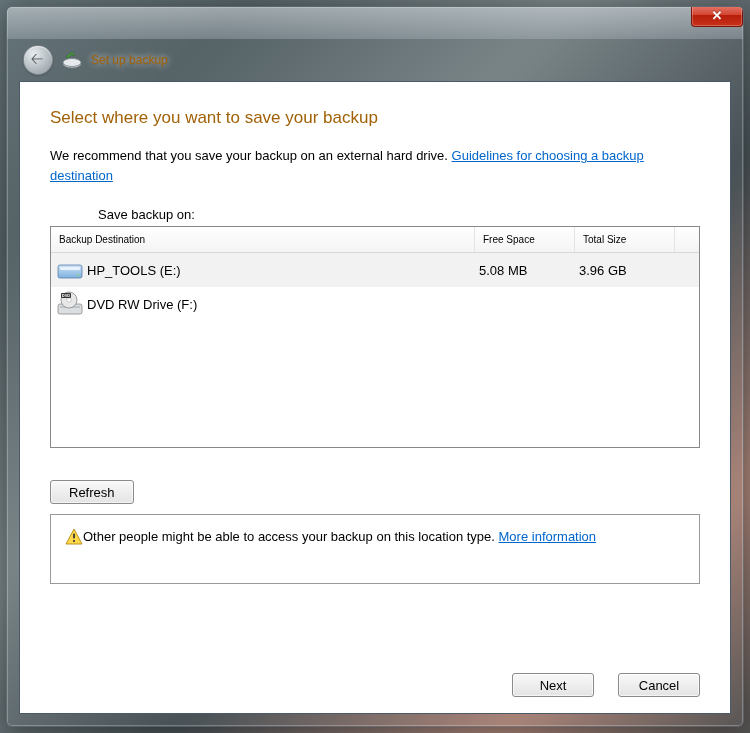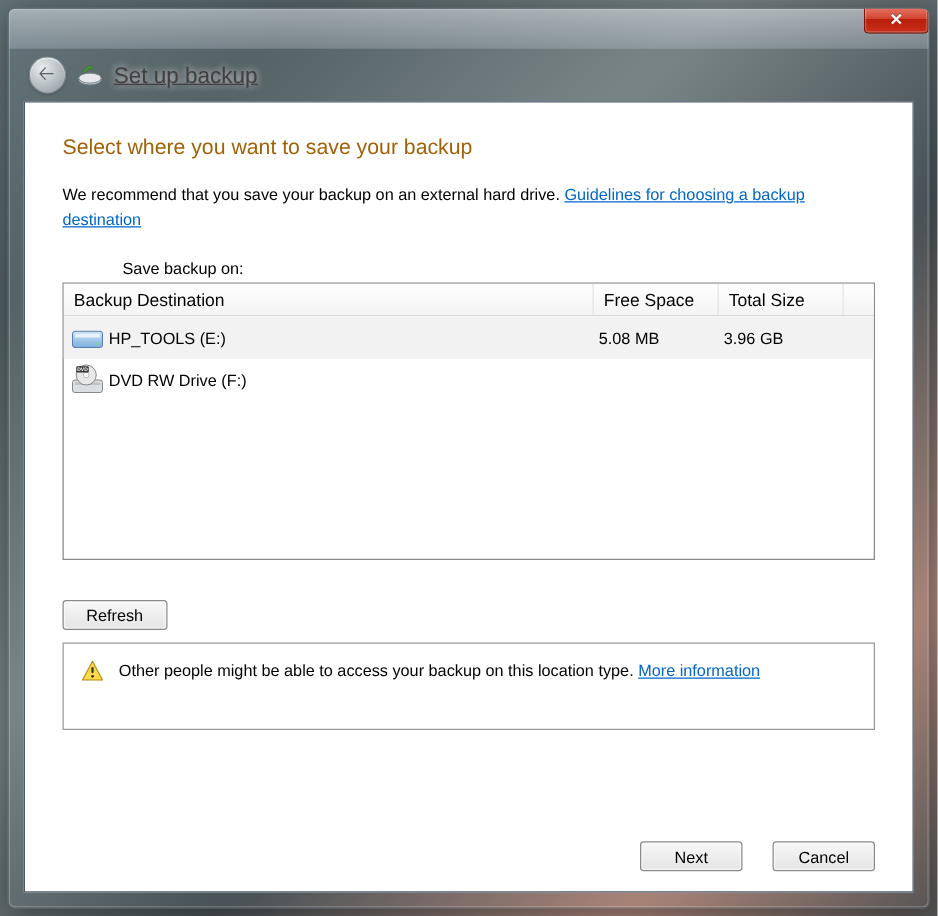--- a/index.html
+++ b/index.html
@@ -41,51 +41,51 @@
     .back-btn {
       width: 30px; height: 30px; border-radius: 50%;
       background: radial-gradient(circle at 35% 30%, #e8edf0, #b5bdc2 55%, #8e979e);
       border: 1px solid rgba(70,80,90,0.5);
       display: flex; align-items: center; justify-content: center;
       cursor: pointer;
       box-shadow: inset 0 1px 1px rgba(255,255,255,0.7), 0 1px 2px rgba(0,0,0,0.2);
     }
     .back-arrow { color: #595f64; font-size: 16px; margin-left: -2px; }
     .header-icon { width: 22px; height: 22px; position: relative; }
-    .header-title { color: #404040; font-size: 18px; text-shadow: 0 0 6px rgba(255,255,255,0.9), 0 1px 2px rgba(0,0,0,0.3); text-decoration: underline; }
+    .header-title { color: #a16207; font-size: 12px; text-shadow: 0 0 6px rgba(255,255,255,0.9), 0 1px 2px rgba(0,0,0,0.3); }
     .body-area {
       flex: 1; background: #fff; margin: 0 12px 12px 12px; border: 1px solid #4a5a6a;
       padding: 26px 30px 16px 30px; display: flex; flex-direction: column;
     }
     .wizard-title { color: #a16207; font-size: 17px; font-weight: 400; margin-bottom: 18px; }
     .recommend { font-size: 13px; color: #000; line-height: 1.5; margin-bottom: 22px; }
     .link { color: #0066cc; text-decoration: underline; cursor: pointer; }
     .list-label { font-size: 13px; margin-bottom: 4px; margin-left: 48px; }
     .list-box { border: 1px solid #888; height: 222px; }
-    .list-header { height: 26px; display: flex; background: linear-gradient(to bottom, #fff, #f4f4f4); border-bottom: 1px solid #d8d8d8; font-size: 14px; }
+    .list-header { height: 26px; display: flex; background: linear-gradient(to bottom, #fff, #f4f4f4); border-bottom: 1px solid #d8d8d8; font-size: 10px; }
     .col { padding: 4px 8px; display: flex; align-items: center; border-right: 1px solid #e4e4e4; }
     .col-dest { flex: 1; }
     .col-free { width: 100px; }
     .col-total { width: 100px; }
     .col-end { width: 24px; border-right: none; }
     .list-row { height: 34px; display: flex; align-items: center; font-size: 13px; padding: 0 4px; cursor: pointer; }
     .list-row.selected { background: #f2f2f2; }
     .row-icon { width: 30px; height: 28px; display: flex; align-items: center; justify-content: center; }
     .row-name { flex: 1; padding-left: 2px; }
     .row-free { width: 100px; padding-left: 8px; }
     .row-total { width: 100px; padding-left: 8px; }
     .row-end { width: 24px; }
     .refresh-row { margin-top: 32px; }
     .btn {
       padding: 3px 18px; font-size: 13px; min-width: 82px; height: 24px;
       background: linear-gradient(to bottom, #f8f8f8, #e4e4e4);
       border: 1px solid #8a8a8a; border-radius: 3px; cursor: pointer;
       box-shadow: inset 0 0 0 1px rgba(255,255,255,0.6);
     }
-    .warning-box { border: 1px solid #999; margin-top: 10px; padding: 12px 14px; font-size: 13px; display: flex; gap: 12px; min-height: 70px; }
+    .warning-box { border: 1px solid #999; margin-top: 10px; padding: 12px 14px; font-size: 13px; display: flex; min-height: 70px; }
     .warn-icon { width: 18px; height: 18px; flex-shrink: 0; margin-top: 1px; }
     .warn-text { line-height: 1.5; }
     .footer { display: flex; justify-content: flex-end; gap: 24px; padding-top: 20px; margin-top: auto; }
     .drive-svg { display: block; }
   </style>
 </head>
 <body>
 
 <div class="backdrop"></div>
 

